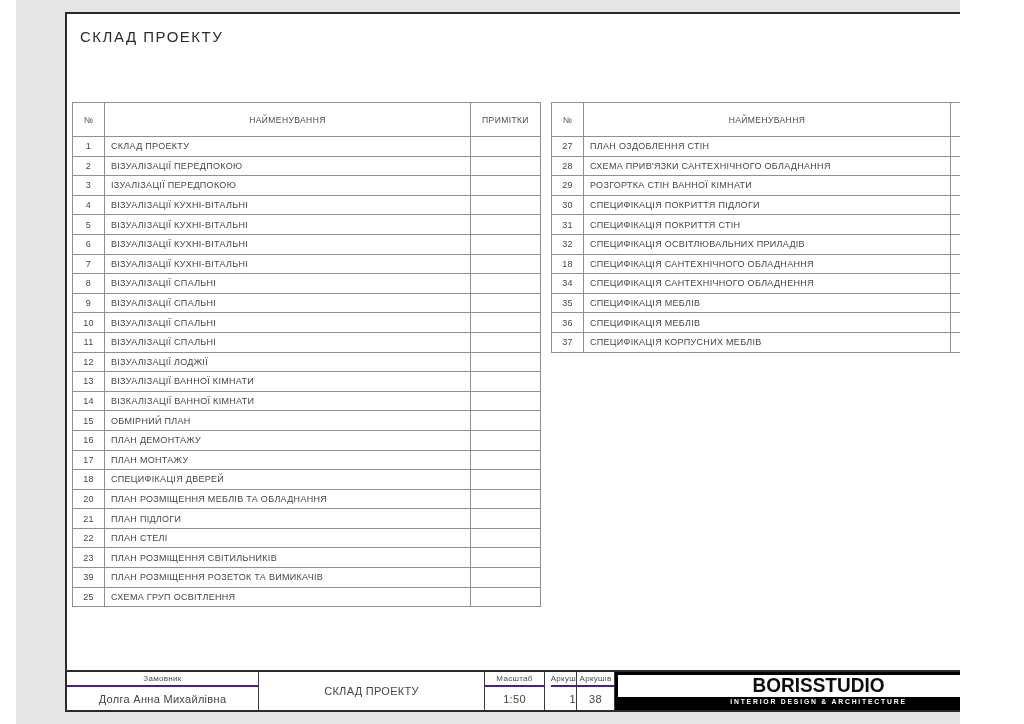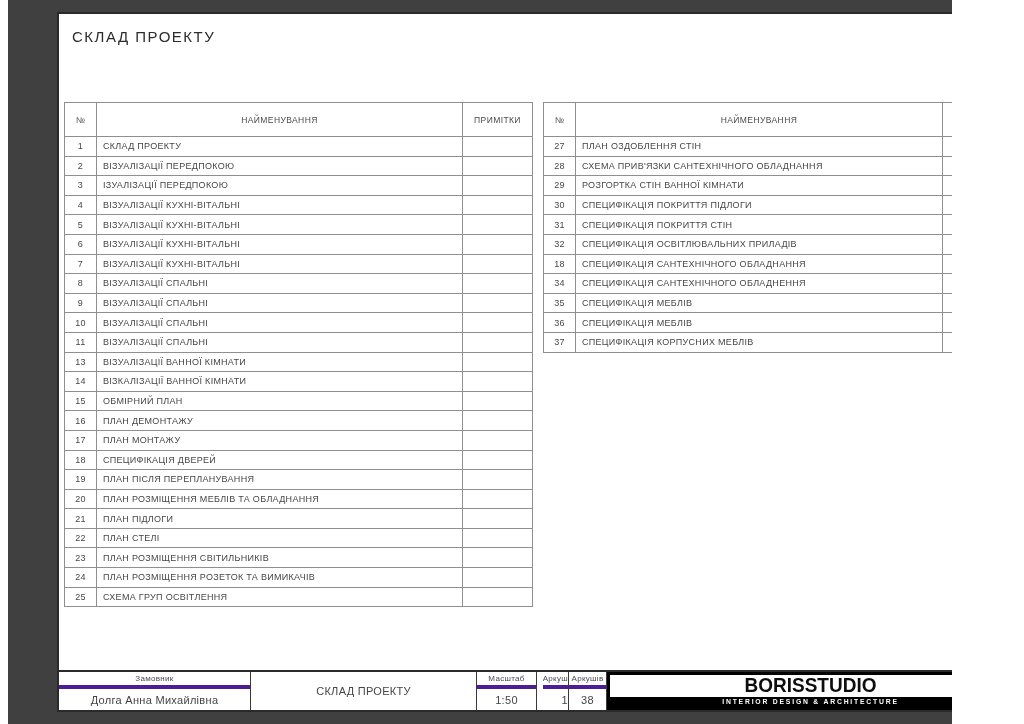--- a/index.html
+++ b/index.html
@@ -3,21 +3,21 @@
 <meta charset="utf-8">
 <style>
   html, body {
     margin: 0; padding: 0;
     width: 1024px; height: 724px;
     background: #ffffff;
     font-family: "Liberation Sans", sans-serif;
     color: #3f3f3f;
     -webkit-font-smoothing: antialiased;
   }
-  .canvas { position: absolute; left: 8px; top: 0; width: 944px; height: 724px; background: #404040; overflow: hidden; }
+  .canvas { position: absolute; left: 16px; top: 0; width: 944px; height: 724px; background: #e5e5e5; overflow: hidden; }
 
   
   .frame {
     position: absolute; left: 49px; top: 12px;
     width: 955px; height: 696px;
     border: 2px solid #2a2a2a;
     background: #fff;
   }
 
   .sheet-title {
@@ -61,21 +61,21 @@
   .tb-cell:last-child { border-right: none; border-radius: 18px; }
   .tb-desc { width: 206px; justify-content: center; text-align: center; }
   .tb-desc .line { font-size: 8.5px; line-height: 11px; color: #474747; }
   .tb-customer { width: 192px; }
   .tb-stage { width: 226px; }
   .tb-scale { width: 60px; }
   .tb-sheet { width: 32px; align-items: flex-end; }
   .tb-sheets { width: 38px; }
   .tb-logo { flex: 1; }
   .tb-label {
-    height: 13px; line-height: 13px; border-bottom: 4px solid #4c1d95;
+    height: 13px; line-height: 13px; border-bottom: 2px solid #4c1d95;
     font-size: 8px; text-align: center; color: #4a4a4a; letter-spacing: 0.3px;
   }
   .tb-value {
     flex: 1; display: flex; align-items: center; justify-content: center;
     font-size: 11px; color: #454545; letter-spacing: 0.3px; text-align: center;
   }
 
   
   .logo-box {
     flex: 1; margin: 0; border: 3px solid #000; background: #fff;
@@ -163,20 +163,25 @@
             <td class="num">10</td>
             <td class="name">ВІЗУАЛІЗАЦІЇ СПАЛЬНІ</td>
             <td class="notes"></td>
           </tr>
           <tr>
             <td class="num">11</td>
             <td class="name">ВІЗУАЛІЗАЦІЇ СПАЛЬНІ</td>
             <td class="notes"></td>
           </tr>
           <tr>
+            <td class="num">12</td>
+            <td class="name">ВІЗУАЛІЗАЦІЇ ЛОДЖІЇ</td>
+            <td class="notes"></td>
+          </tr>
+          <tr>
             <td class="num">13</td>
             <td class="name">ВІЗУАЛІЗАЦІЇ ВАННОЇ КІМНАТИ</td>
             <td class="notes"></td>
           </tr>
           <tr>
             <td class="num">14</td>
             <td class="name">ВІЗКАЛІЗАЦІЇ ВАННОЇ КІМНАТИ</td>
             <td class="notes"></td>
           </tr>
           <tr>
@@ -193,46 +198,41 @@
             <td class="num">17</td>
             <td class="name">ПЛАН МОНТАЖУ</td>
             <td class="notes"></td>
           </tr>
           <tr>
             <td class="num">18</td>
             <td class="name">СПЕЦИФІКАЦІЯ ДВЕРЕЙ</td>
             <td class="notes"></td>
           </tr>
           <tr>
-            <td class="num">19</td>
-            <td class="name">ПЛАН ПІСЛЯ ПЕРЕПЛАНУВАННЯ</td>
-            <td class="notes"></td>
-          </tr>
-          <tr>
             <td class="num">20</td>
             <td class="name">ПЛАН РОЗМІЩЕННЯ МЕБЛІВ ТА ОБЛАДНАННЯ</td>
             <td class="notes"></td>
           </tr>
           <tr>
             <td class="num">21</td>
             <td class="name">ПЛАН ПІДЛОГИ</td>
             <td class="notes"></td>
           </tr>
           <tr>
             <td class="num">22</td>
             <td class="name">ПЛАН СТЕЛІ</td>
             <td class="notes"></td>
           </tr>
           <tr>
             <td class="num">23</td>
             <td class="name">ПЛАН РОЗМІЩЕННЯ СВІТИЛЬНИКІВ</td>
             <td class="notes"></td>
           </tr>
           <tr>
-            <td class="num">24</td>
+            <td class="num">39</td>
             <td class="name">ПЛАН РОЗМІЩЕННЯ РОЗЕТОК ТА ВИМИКАЧІВ</td>
             <td class="notes"></td>
           </tr>
           <tr>
             <td class="num">25</td>
             <td class="name">СХЕМА ГРУП ОСВІТЛЕННЯ</td>
             <td class="notes"></td>
           </tr>
         </tbody>
     </table>

